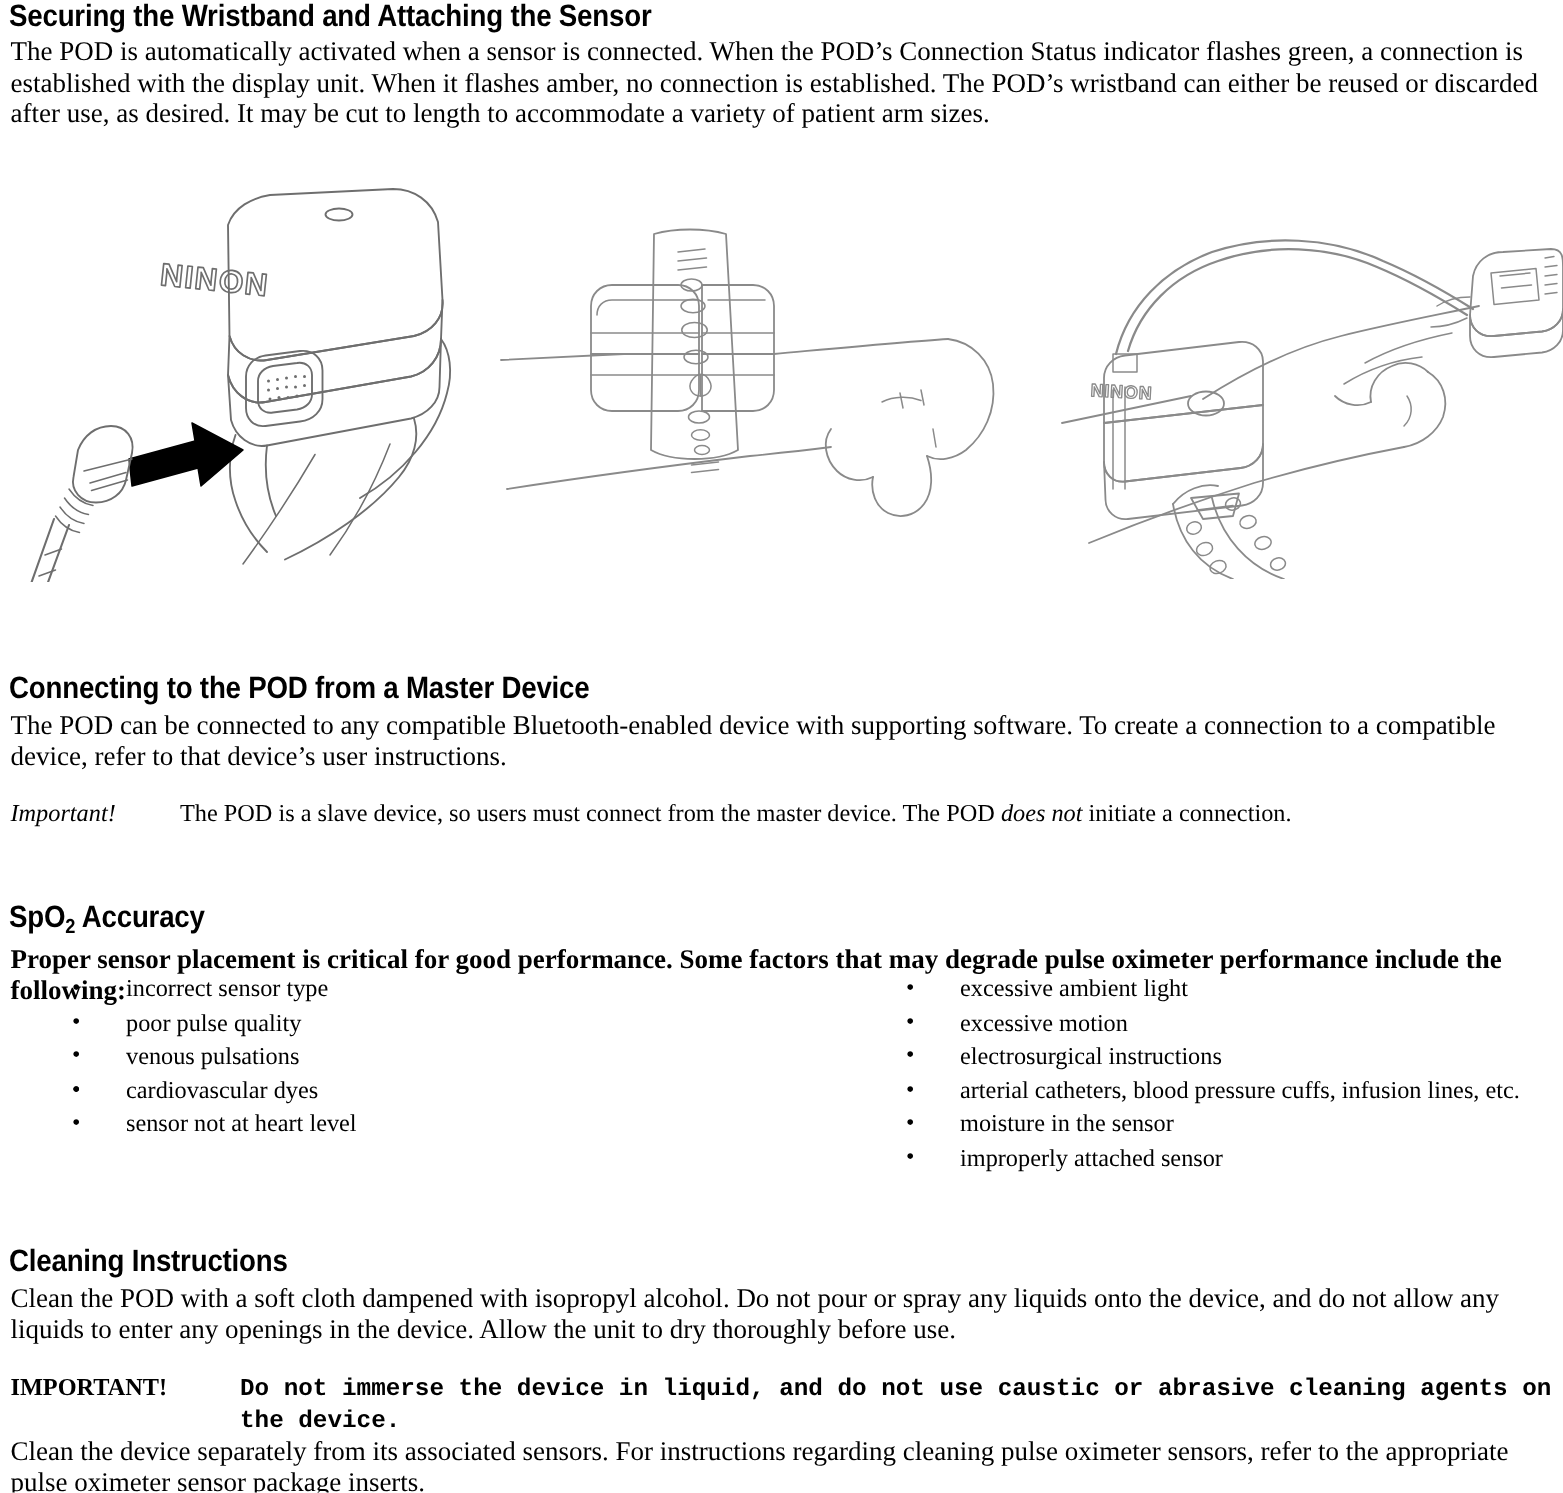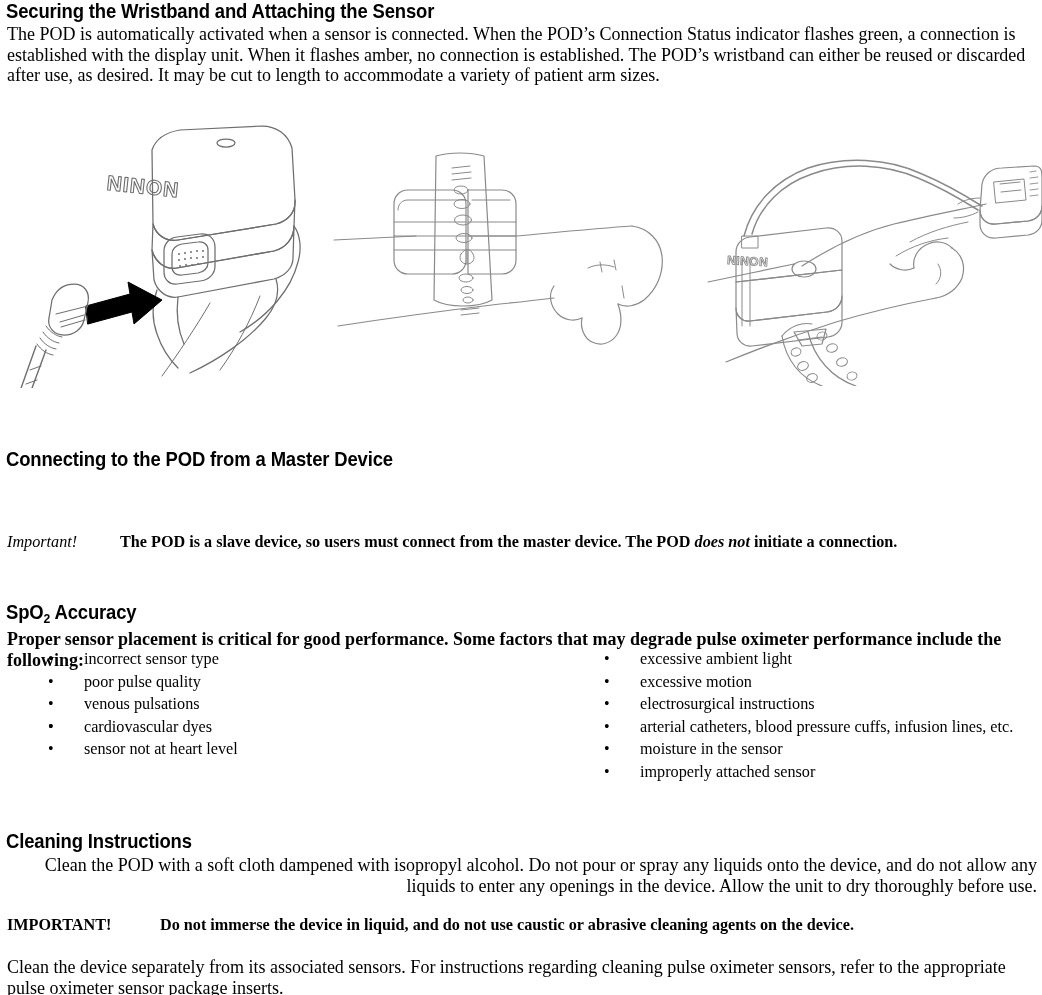--- a/index.html
+++ b/index.html
@@ -64,21 +64,21 @@
   #sec2-body   { left: 7px;  top: 473px; width: 1012px; }
 
   #important-row { left: 7px; top: 532px; width: 1020px; }
   .tabrow {
     display: flex;
     align-items: baseline;
     font-size: 16.2px;
     line-height: 20.5px;
   }
   .tabrow .tab-label { width: 113px; flex: 0 0 113px; }
-  .tabrow .tab-body  { flex: 1 1 auto; font-weight: bold; }
+  .tabrow .tab-body  { flex: 1 1 auto; }
 
   #sec3-title  { left: 6px;  top: 601px; }
   #sec3-body   { left: 7px;  top: 629px; width: 1020px; font-weight: bold; }
 
   #bullets     { left: 0px;  top: 648px; width: 1042px; }
   .bul-cols {
     display: flex;
     width: 1042px;
   }
   .bul-col { width: 521px; }
@@ -96,26 +96,26 @@
     position: absolute;
     left: 0;
     top: 0;
     width: 10px;
     text-align: left;
     font-size: 16px;
     line-height: 22.6px;
   }
 
   #sec4-title  { left: 6px;  top: 830px; }
-  #sec4-body   { left: 7px;  top: 855px; width: 1030px; text-align: right; }
+  #sec4-body   { left: 7px;  top: 855px; width: 1030px; }
 
   #important2-row { left: 7px; top: 915px; width: 1030px; }
   .tabrow2 { display: flex; align-items: baseline; font-size: 16.2px; line-height: 20.5px; font-weight: bold;}
   .tabrow2 .tab-label2 { width: 153px; flex: 0 0 153px; }
-  .tabrow2 .tab-body2  { flex: 1 1 auto; }
+  .tabrow2 .tab-body2  { flex: 1 1 auto; font-family: Liberation Mono, monospace; }
 
   #sec4-body2  { left: 7px;  top: 957px; width: 1005px; }
 
   
   .illus { position: absolute; }
   #fig-1 { left: 0px;   top: 0px; }
   #fig-2 { left: 330px; top: 20px; }
   #fig-3 { left: 690px; top: 28px; }
   .illus svg { display: block; }
 </style>
@@ -333,20 +333,21 @@
 
         <path d="M288 76 C280 80 272 82 264 82" stroke-width="1"></path>
         <path d="M290 62 C282 62 274 64 268 68" stroke-width="1"></path>
       </svg>
     </div>
 
   </div>
 
   <div class="abs h-sec" id="sec2-title">Connecting to the POD from a Master Device</div>
 
+  <div class="abs body-p" id="sec2-body">The POD can be connected to any compatible Bluetooth-enabled device with supporting software. To create a connection to a compatible device, refer to that device’s user instructions.</div>
 
   <div class="abs tabrow" id="important-row">
     <span class="tab-label" style="font-style:italic;">Important!</span>
     <span class="tab-body"><span>The POD is a slave device, so users must connect from the master device. The POD </span><i>does not</i><span> initiate a connection.</span></span>
   </div>
 
   <div class="abs h-sec" id="sec3-title"><span>SpO</span><sub>2</sub><span> Accuracy</span></div>
 
   <div class="abs body-p" id="sec3-body">Proper sensor placement is critical for good performance. Some factors that may degrade pulse oximeter performance include the following:</div>
 

